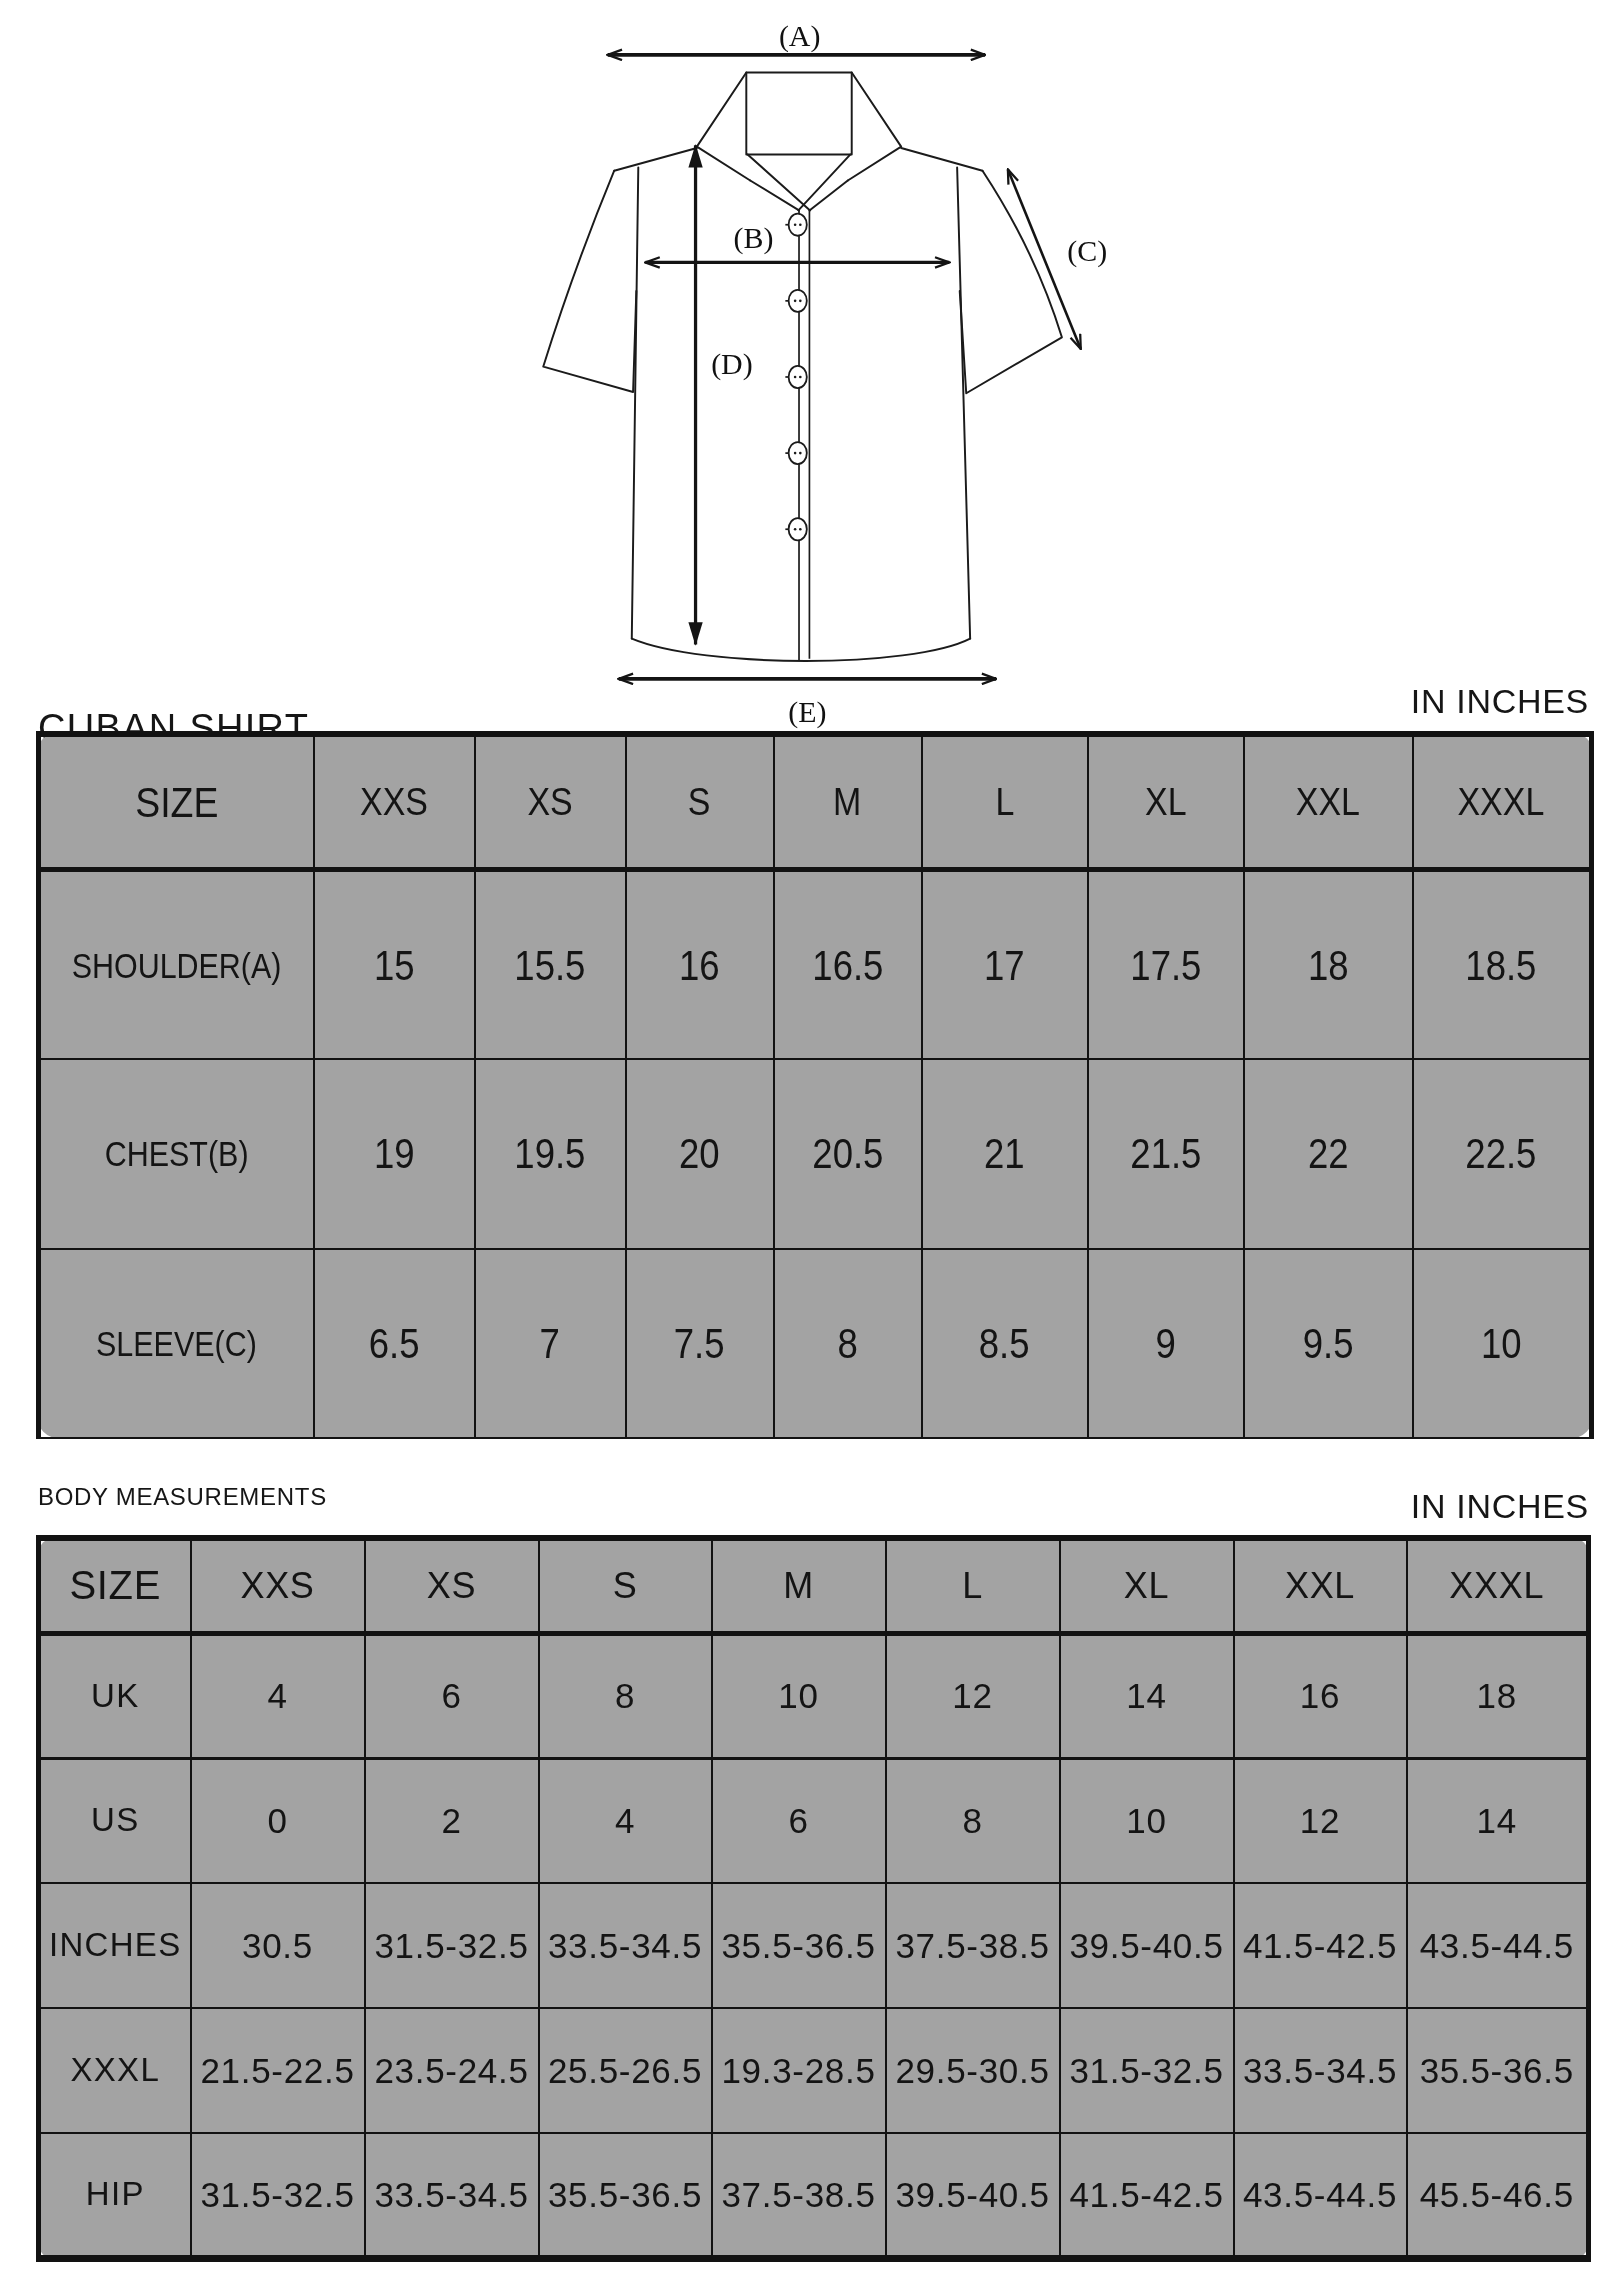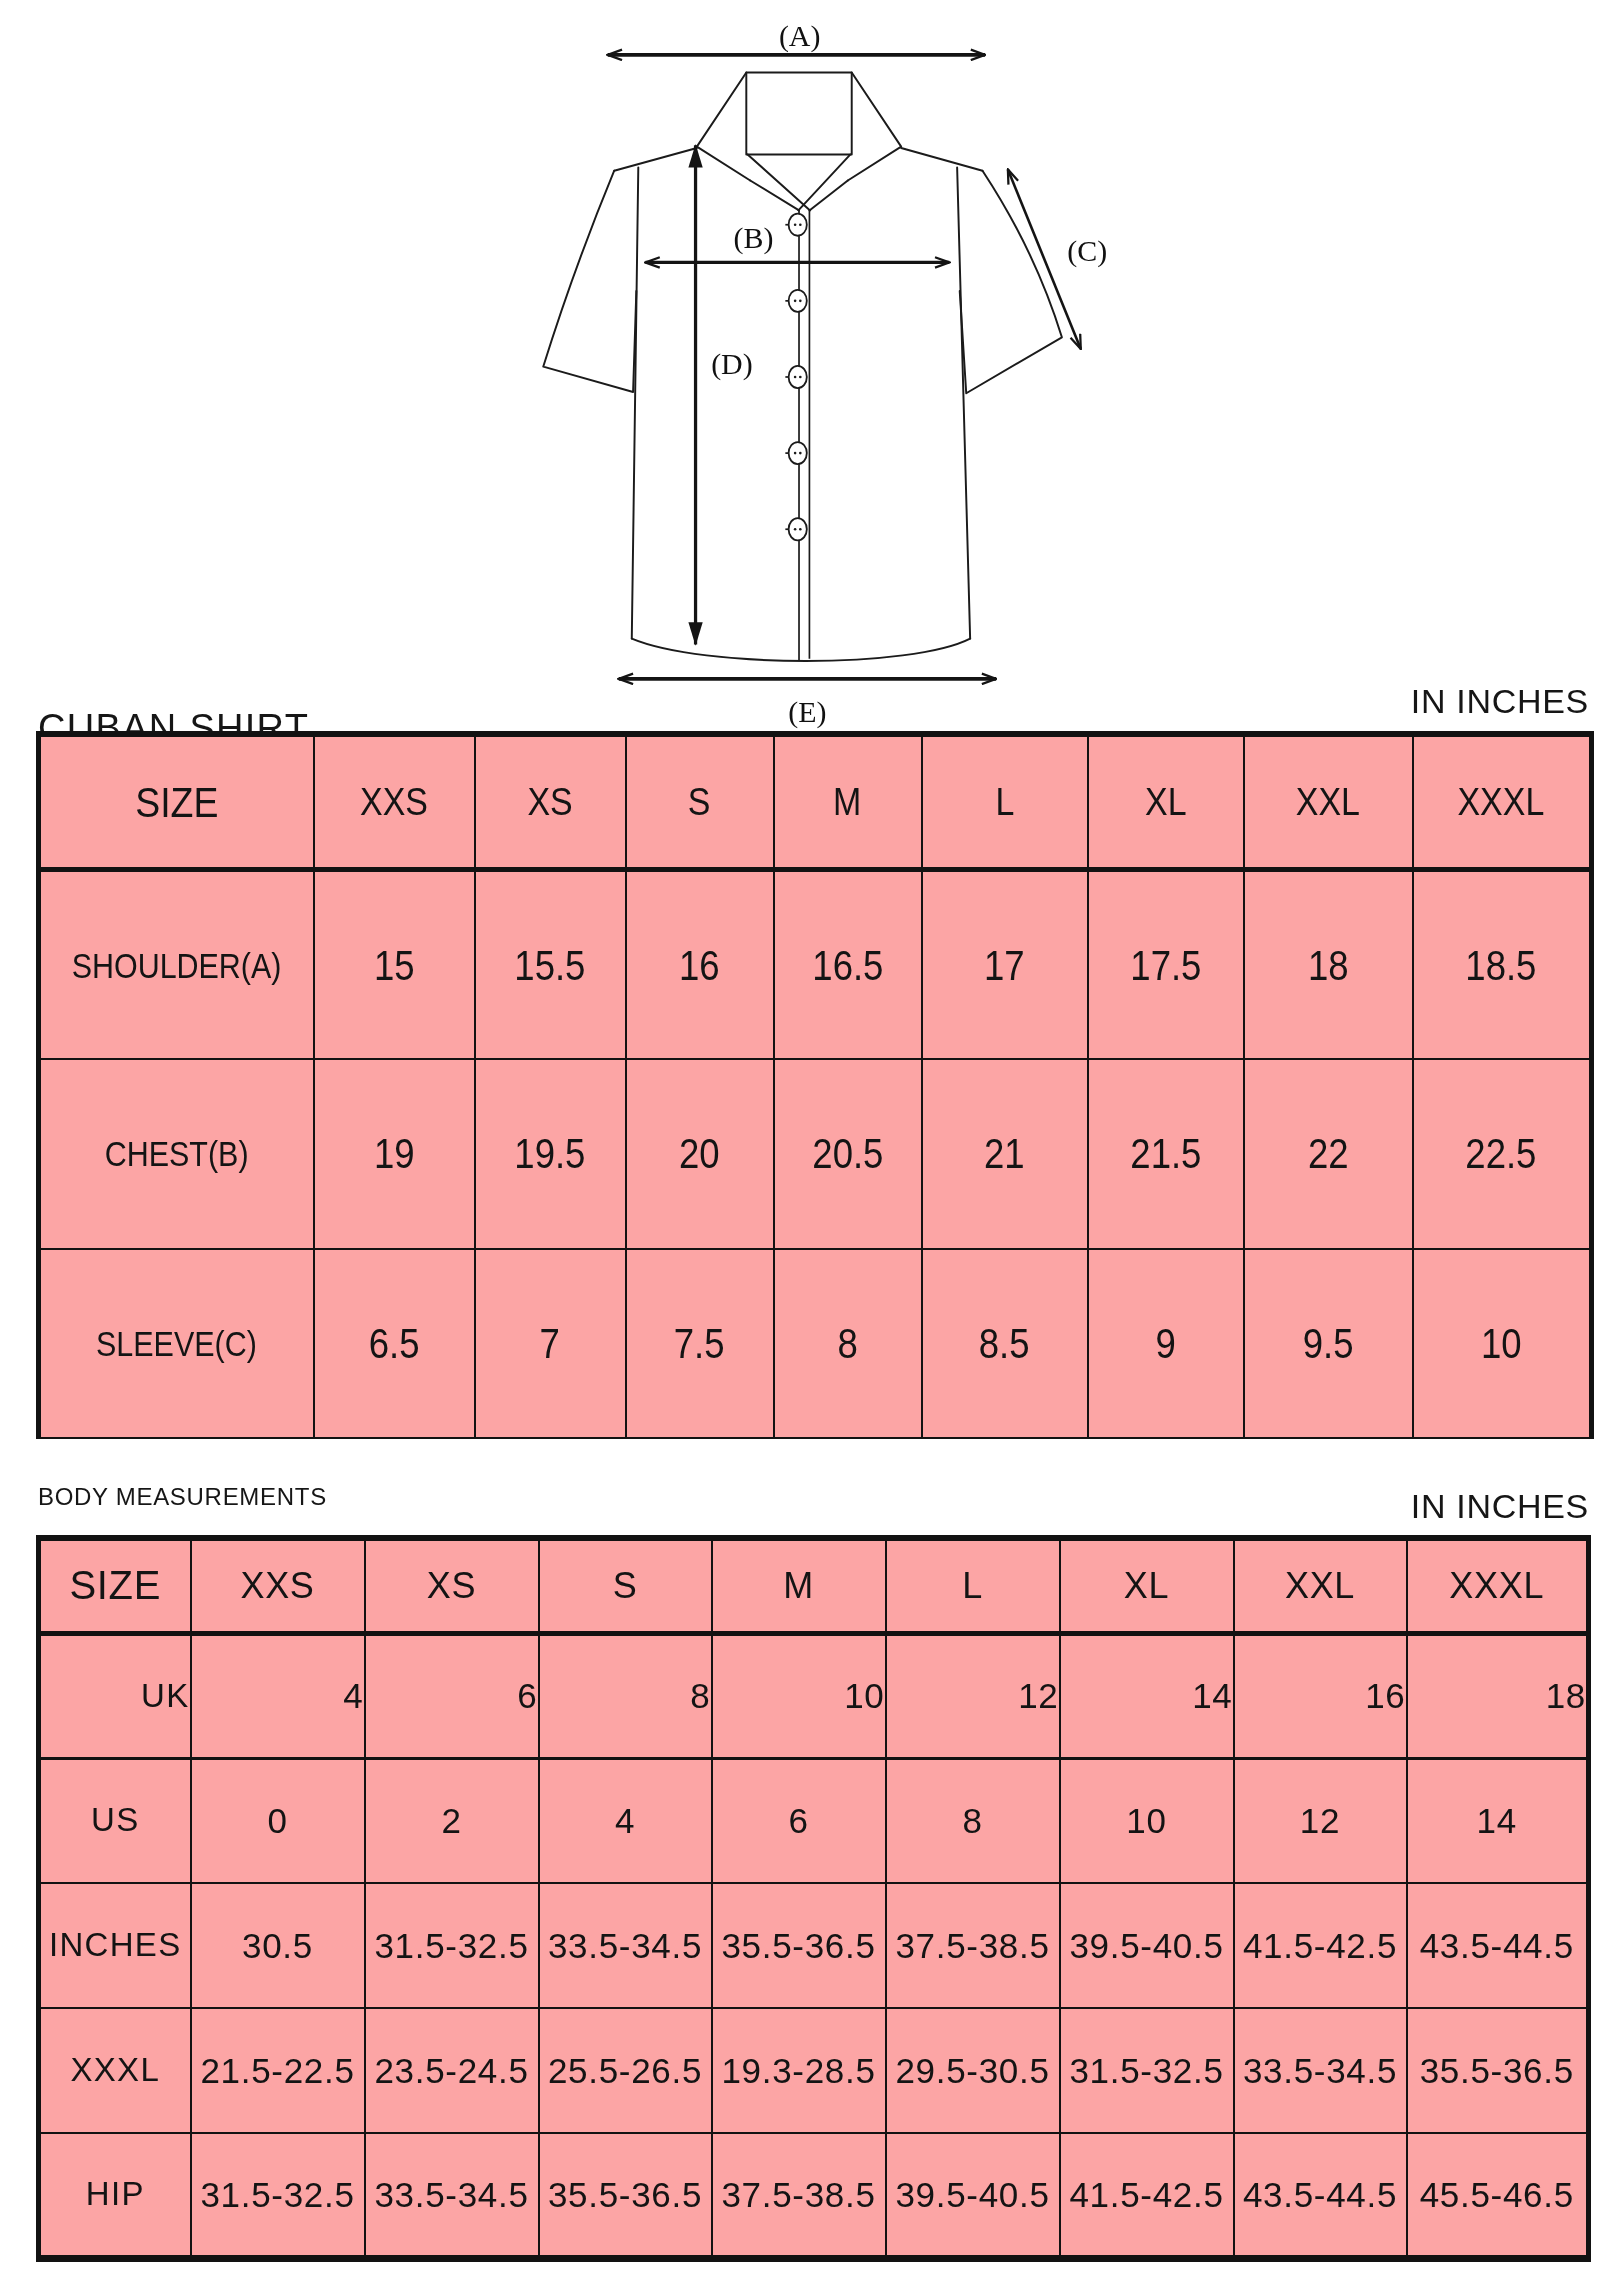--- a/index.html
+++ b/index.html
@@ -19,37 +19,37 @@
   
   svg.diagram{position:absolute;left:508px;top:9.8px;}
   .shirt-line{fill:none;stroke:#1b1b1b;stroke-width:3;stroke-linejoin:round;stroke-linecap:round;}
   .placket{fill:none;stroke:#1b1b1b;stroke-width:2.6;}
   .btn{fill:#fff;stroke:#1b1b1b;stroke-width:2.8;}
   .btn-dot{fill:#1b1b1b;}
   .arrow{fill:none;stroke:#141414;}
   .mlabel{font-family:"Liberation Serif","DejaVu Serif",serif;font-size:46px;fill:#111;}
 
   
-  table{border-collapse:collapse;table-layout:fixed;position:absolute;background:#fca5a5;}
+  table{border-collapse:collapse;table-layout:fixed;position:absolute;background:#a3a3a3;border-radius:25px;}
   td{vertical-align:middle;text-align:center;padding:0;}
   .t1{left:36px;top:731px;width:1552px;height:708px;}
   .t1 td{border:2.6px solid #121212;}
   .t1 tr.head{height:89px;}
   .t1 tr.datarow{height:124px;}
   .t1 tr.head td{border-top:6.5px solid #121212;border-bottom:5.9px solid #121212;}
   .t1 td:first-child{border-left:5.2px solid #121212;}
   .t1 td:last-child{border-right:5.2px solid #121212;}
   .t1 tr.last td{border-bottom:7.8px solid #121212;}
 
   .t2{left:36px;top:1535px;width:1552px;height:723px;}
   .t2 td{border:2.6px solid #121212;}
   .t2 tr.head{height:95px;}
   .t2 tr.datarow{height:125px;}
   .t2 tr.head td{border-top:6.5px solid #121212;border-bottom:5.9px solid #121212;}
-  .t2 tr.r-uk td{border-bottom:3.9px solid #121212;text-align:right;}
+  .t2 tr.r-uk td{border-bottom:3.9px solid #121212;}
   .t2 td:first-child{border-left:5.2px solid #121212;}
   .t2 td:last-child{border-right:5.2px solid #121212;}
   .t2 tr.last td{border-bottom:7.2px solid #121212;}
 
   
   .v{display:inline-block;transform:scaleX(.87);transform-origin:center;line-height:1.12;}
   .t1 .h1{font-size:43px;}
   .t1 .h2{font-size:39px;}
   .t1 .lbl{font-size:35px;max-width:241px;}
   .t1 .num{font-size:42px;}

